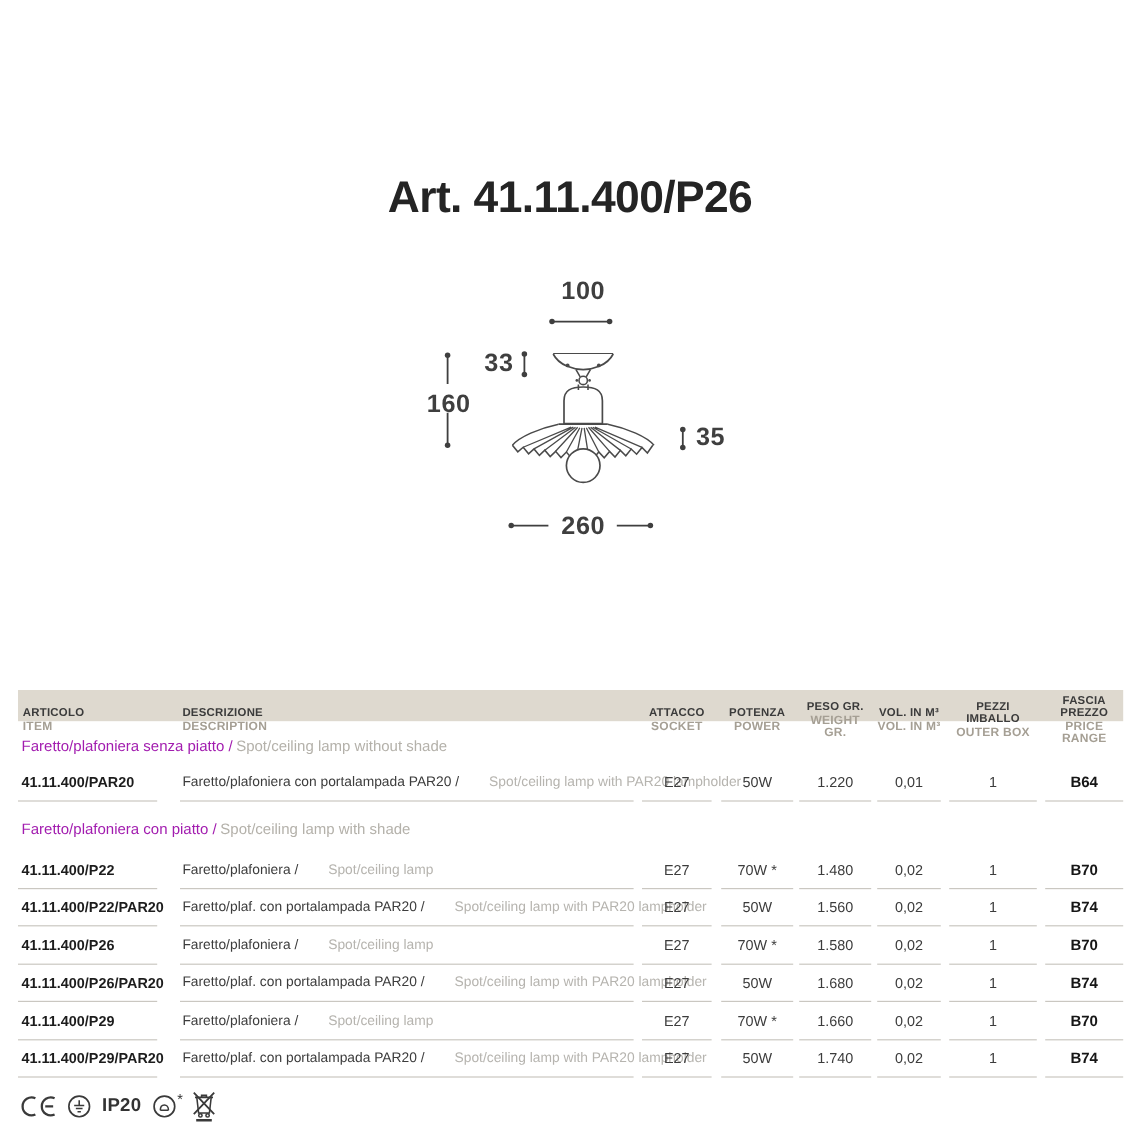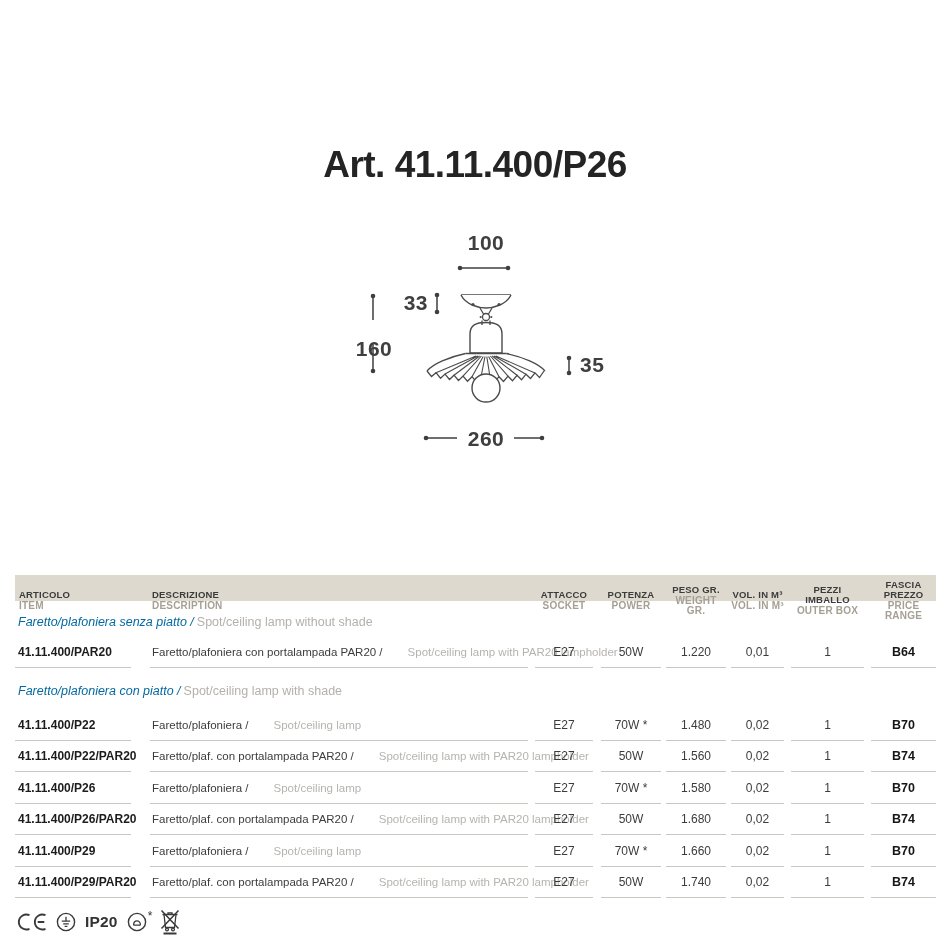--- a/index.html
+++ b/index.html
@@ -9,21 +9,21 @@
   
   .title{position:absolute;top:144px;left:0;right:0;text-align:center;
          font-size:37px;font-weight:700;letter-spacing:-0.5px;color:#242424;}
 
   
   .diagram{position:absolute;left:330px;top:225px;width:310px;height:240px;}
   .diagram svg{position:absolute;left:0;top:0;}
   .dim{position:absolute;font-size:21px;font-weight:700;color:#3f3f3f;letter-spacing:0.5px;}
   .dim-100{left:125px;top:6px;width:62px;text-align:center;}
   .dim-33{left:60px;top:66px;width:38px;text-align:right;}
-  .dim-160{left:14px;top:112px;width:60px;text-align:center;}
+  .dim-160{left:14px;top:100px;width:60px;text-align:center;}
   .dim-35{left:250px;top:128px;width:44px;text-align:left;}
   .dim-260{left:126px;top:202px;width:60px;text-align:center;}
 
   
   .tableblock{position:absolute;left:0;top:575px;width:950px;}
   .grid{display:grid;margin-left:15px;width:921px;
         grid-template-columns:116px 19px 378px 7px 58px 8px 60px 5px 60px 5px 53px 7px 73px 7px 65px;}
   .grid > :nth-child(1){grid-column:1;}
   .grid > :nth-child(2){grid-column:3;}
   .grid > :nth-child(3){grid-column:5;}
@@ -35,21 +35,21 @@
 
   .band{background:#ded9cf;height:26px;align-items:center;padding-top:5px;box-sizing:border-box;}
   .hcell{text-align:center;}
   .hcell.left{text-align:left;}
   .hcell .hm{font-size:9.5px;font-weight:700;letter-spacing:0.2px;color:#3b3b3b;line-height:10px;}
   .hcell .hs{font-size:10px;font-weight:700;letter-spacing:0.2px;color:#a59f94;line-height:10px;margin-top:1px;}
   .hcell.c1{padding-left:4px;}
   .hcell.c2{padding-left:2px;}
 
   .section{margin:13px 0 0 18px;height:17px;line-height:17px;font-size:12.5px;}
-  .section .it{color:#0369a1;font-style:italic;}
+  .section .it{color:#a21caf;}
   .section .en{color:#b4b1aa;margin-left:3px;}
   .section.s2{margin-top:15px;}
 
   .row{height:31.5px;}
   .row.r1{height:37px;}
   .row.gap{height:40.5px;}
   .row .cell{display:flex;align-items:flex-end;justify-content:center;height:100%;
              box-sizing:border-box;padding-bottom:8px;border-bottom:1px solid #cac7c1;
              font-size:12px;color:#3c3c3c;line-height:13px;white-space:nowrap;}
   .row .cell.article{justify-content:flex-start;padding-left:3px;font-weight:700;color:#1c1c1c;}

